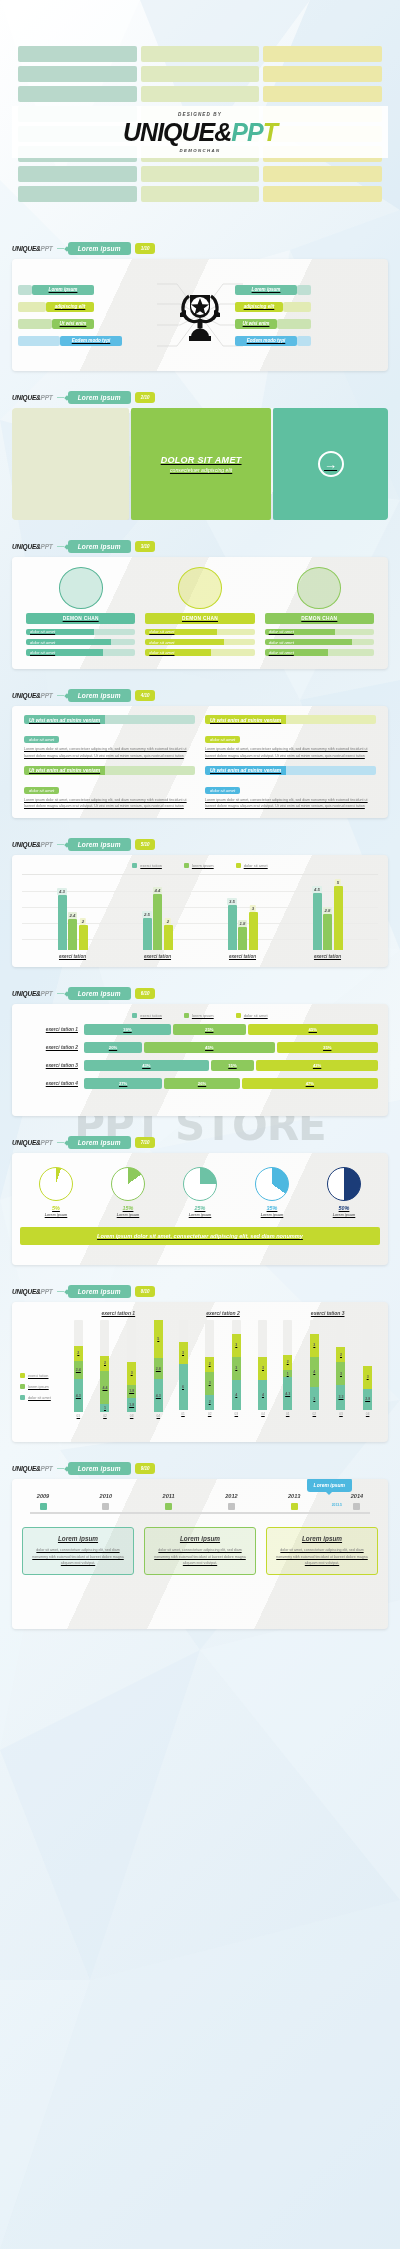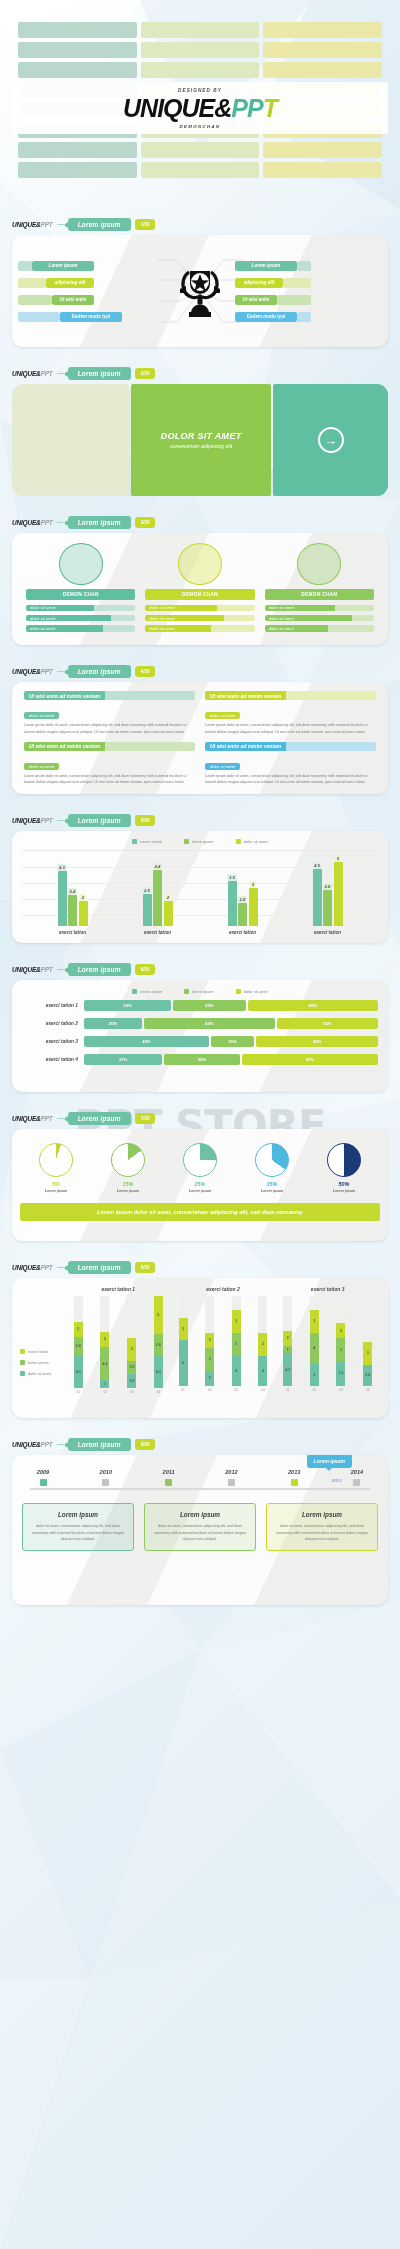--- a/index.html
+++ b/index.html
@@ -12,21 +12,21 @@
   }
   
   .bg {
     position:absolute; inset:0;
     background:
       linear-gradient(135deg,#ffffff 0%, #e3eff6 30%, #f2f8fb 55%, #dceaf4 100%);
     z-index:0;
   }
   .bg svg { width:100%; height:100%; display:block; opacity:.55; }
 
-  .page { position:relative; z-index:2; }
+  .page { position:relative; z-index:2;margin-top:24px; }
 
   
   .slide { position:relative; width:400px; }
   .slide-head {
     display:flex; align-items:center; gap:4px;
     padding:6px 0 4px 12px;
   }
   .logo-mini { font-size:6.5px; font-weight:bold; font-style:italic; letter-spacing:-.2px; color:#1a1a1a; }
   .logo-mini .g { color:#9aa0a3; }
   .head-dash { width:7px; height:1px; background:#9fd8c4; }
@@ -37,23 +37,23 @@
   }
   .pill:after{
     content:""; position:absolute; left:-3px; top:50%; transform:translateY(-50%) rotate(45deg);
     width:4px;height:4px;background:#6dc2a5;
   }
   .pill-num {
     background:#c5d92d; color:#fff; font-size:4.5px; font-weight:bold; font-style:italic;
     padding:3px 6px; border-radius:3px;
   }
   .canvas {
-    margin:0 12px; background:#f4f4f2; border-radius:11px;
+    margin:0 12px; background:#f4f4f2; border-radius:4px;
     box-shadow:0 1px 3px rgba(0,0,0,.10);
-    position:relative; overflow:hidden;
+    position:relative; overflow:hidden;text-decoration:underline;
   }
   .canvas:before{
     content:""; position:absolute; inset:0;
     background:
       linear-gradient(115deg, rgba(255,255,255,.85) 0 28%, rgba(0,0,0,.015) 28% 46%, rgba(255,255,255,.7) 46% 70%, rgba(0,0,0,.02) 70% 100%);
     pointer-events:none;
   }
   .canvas > * { position:relative; z-index:1; }
 
   

